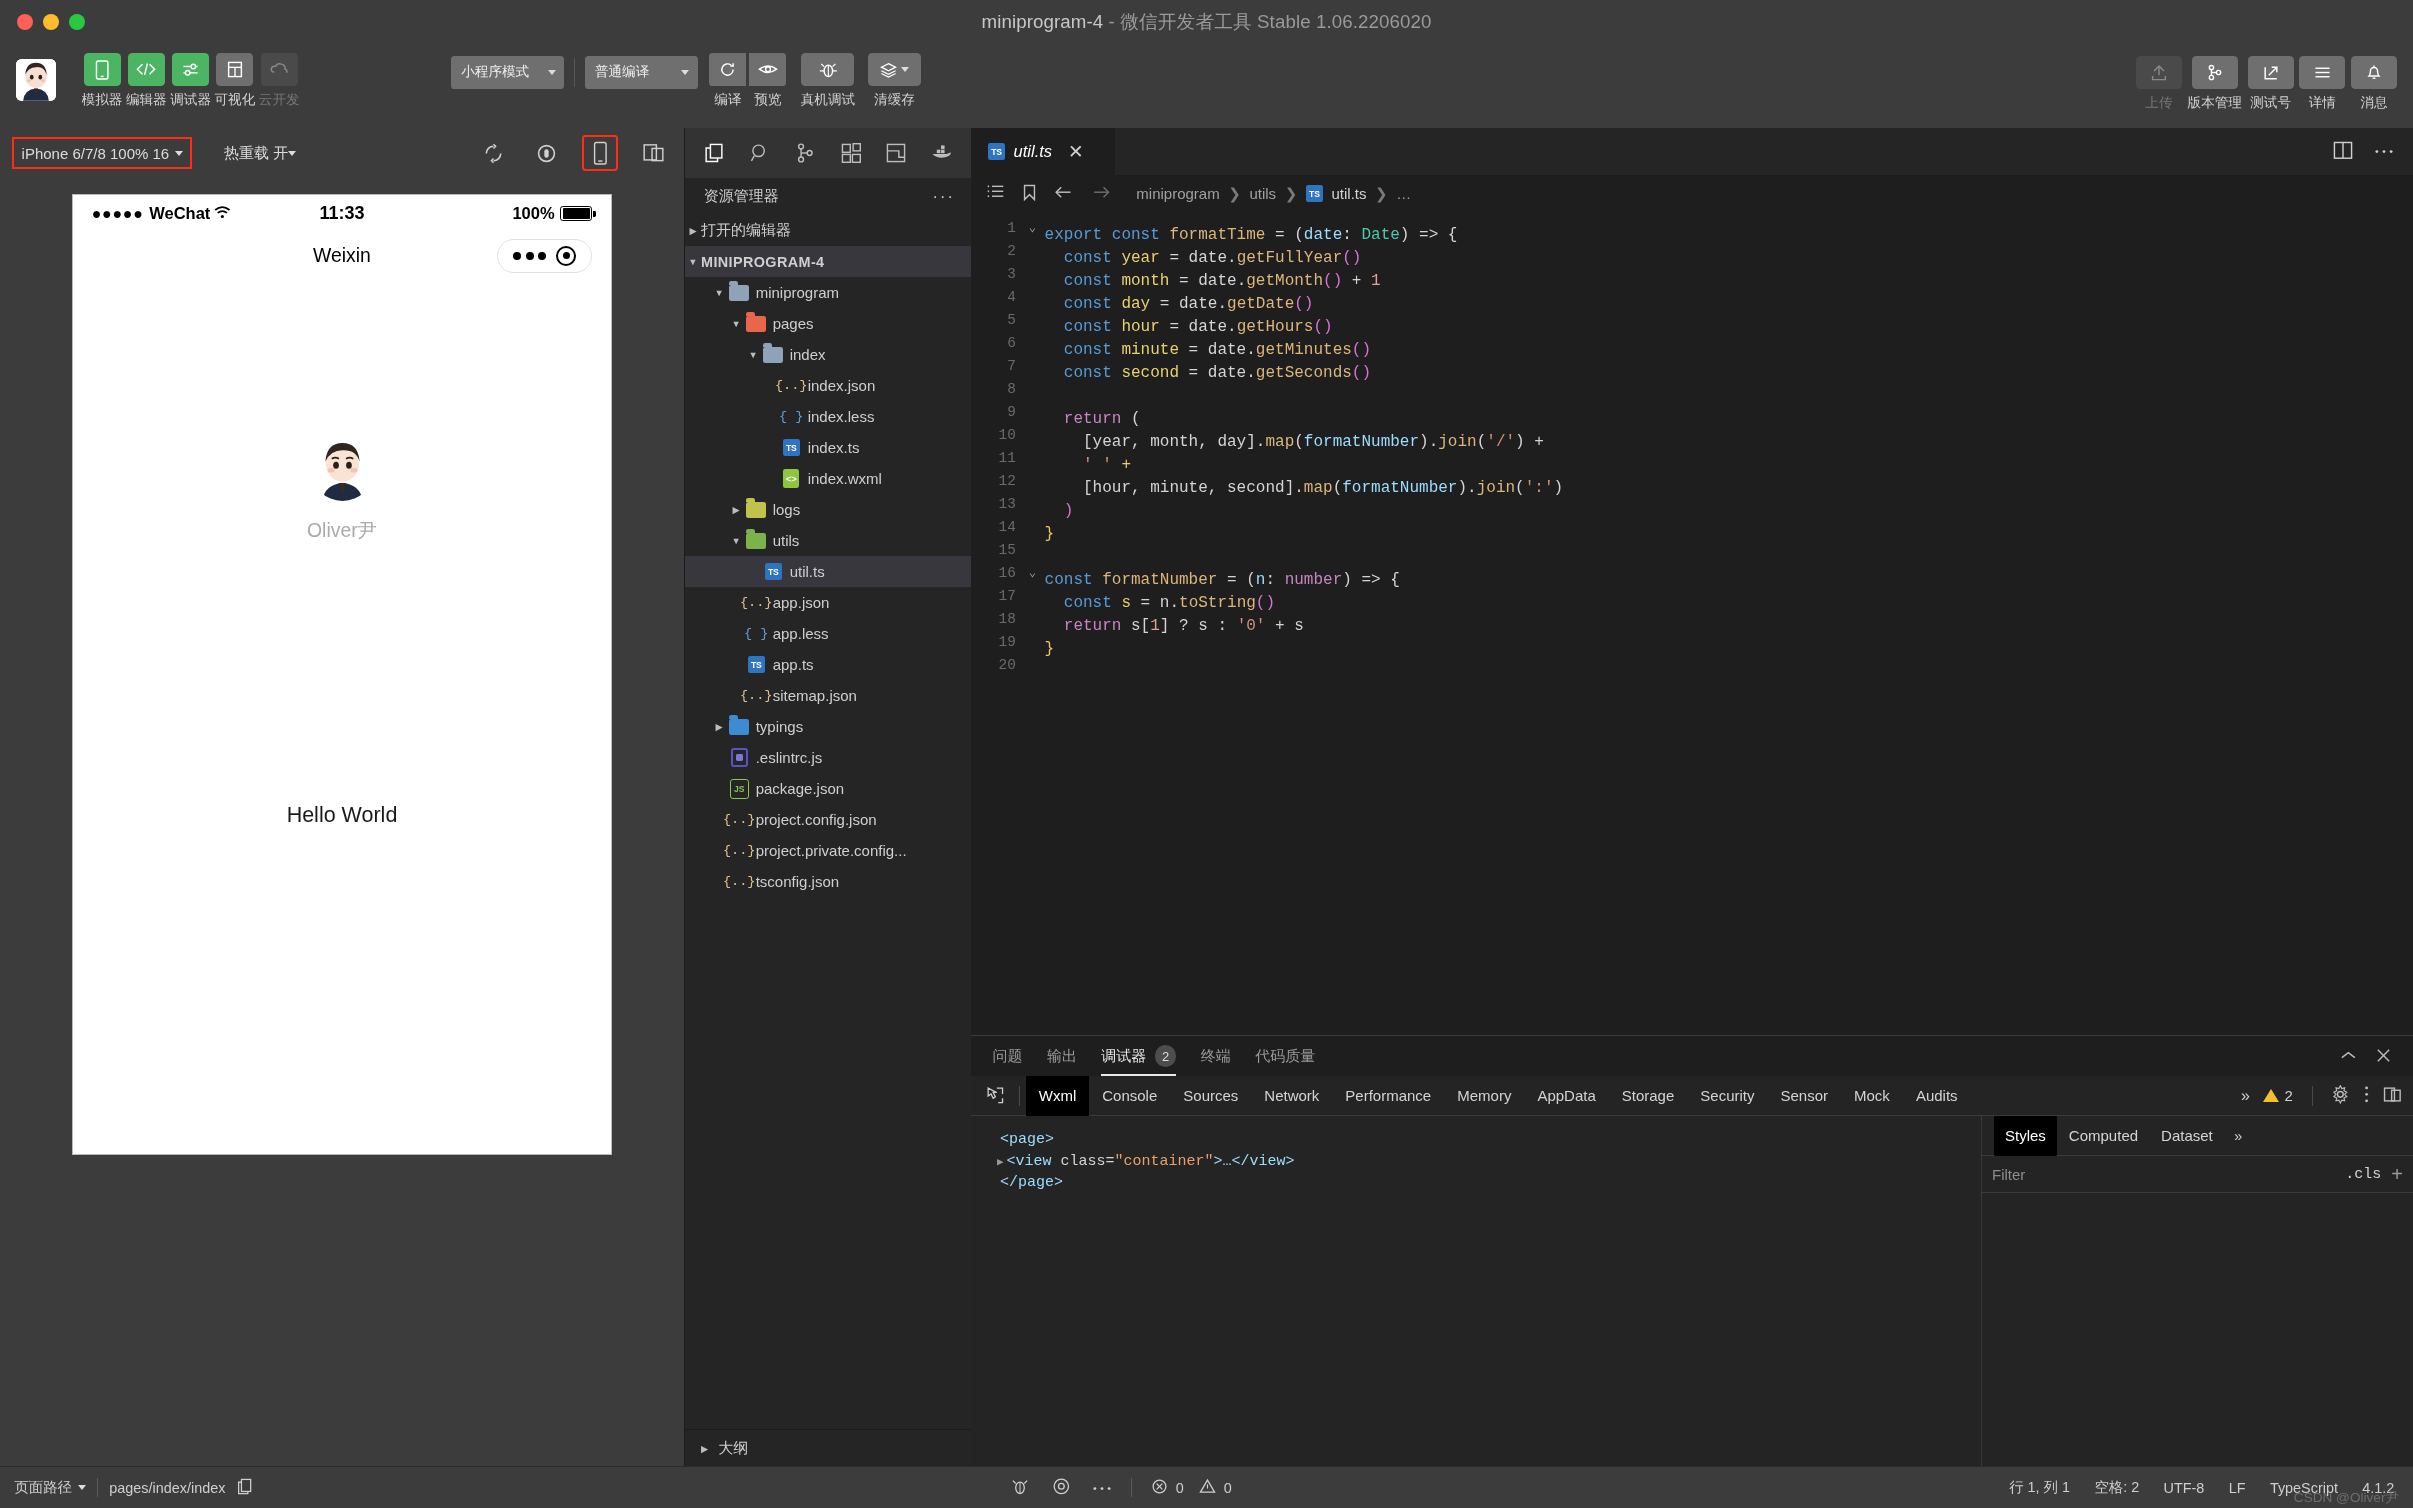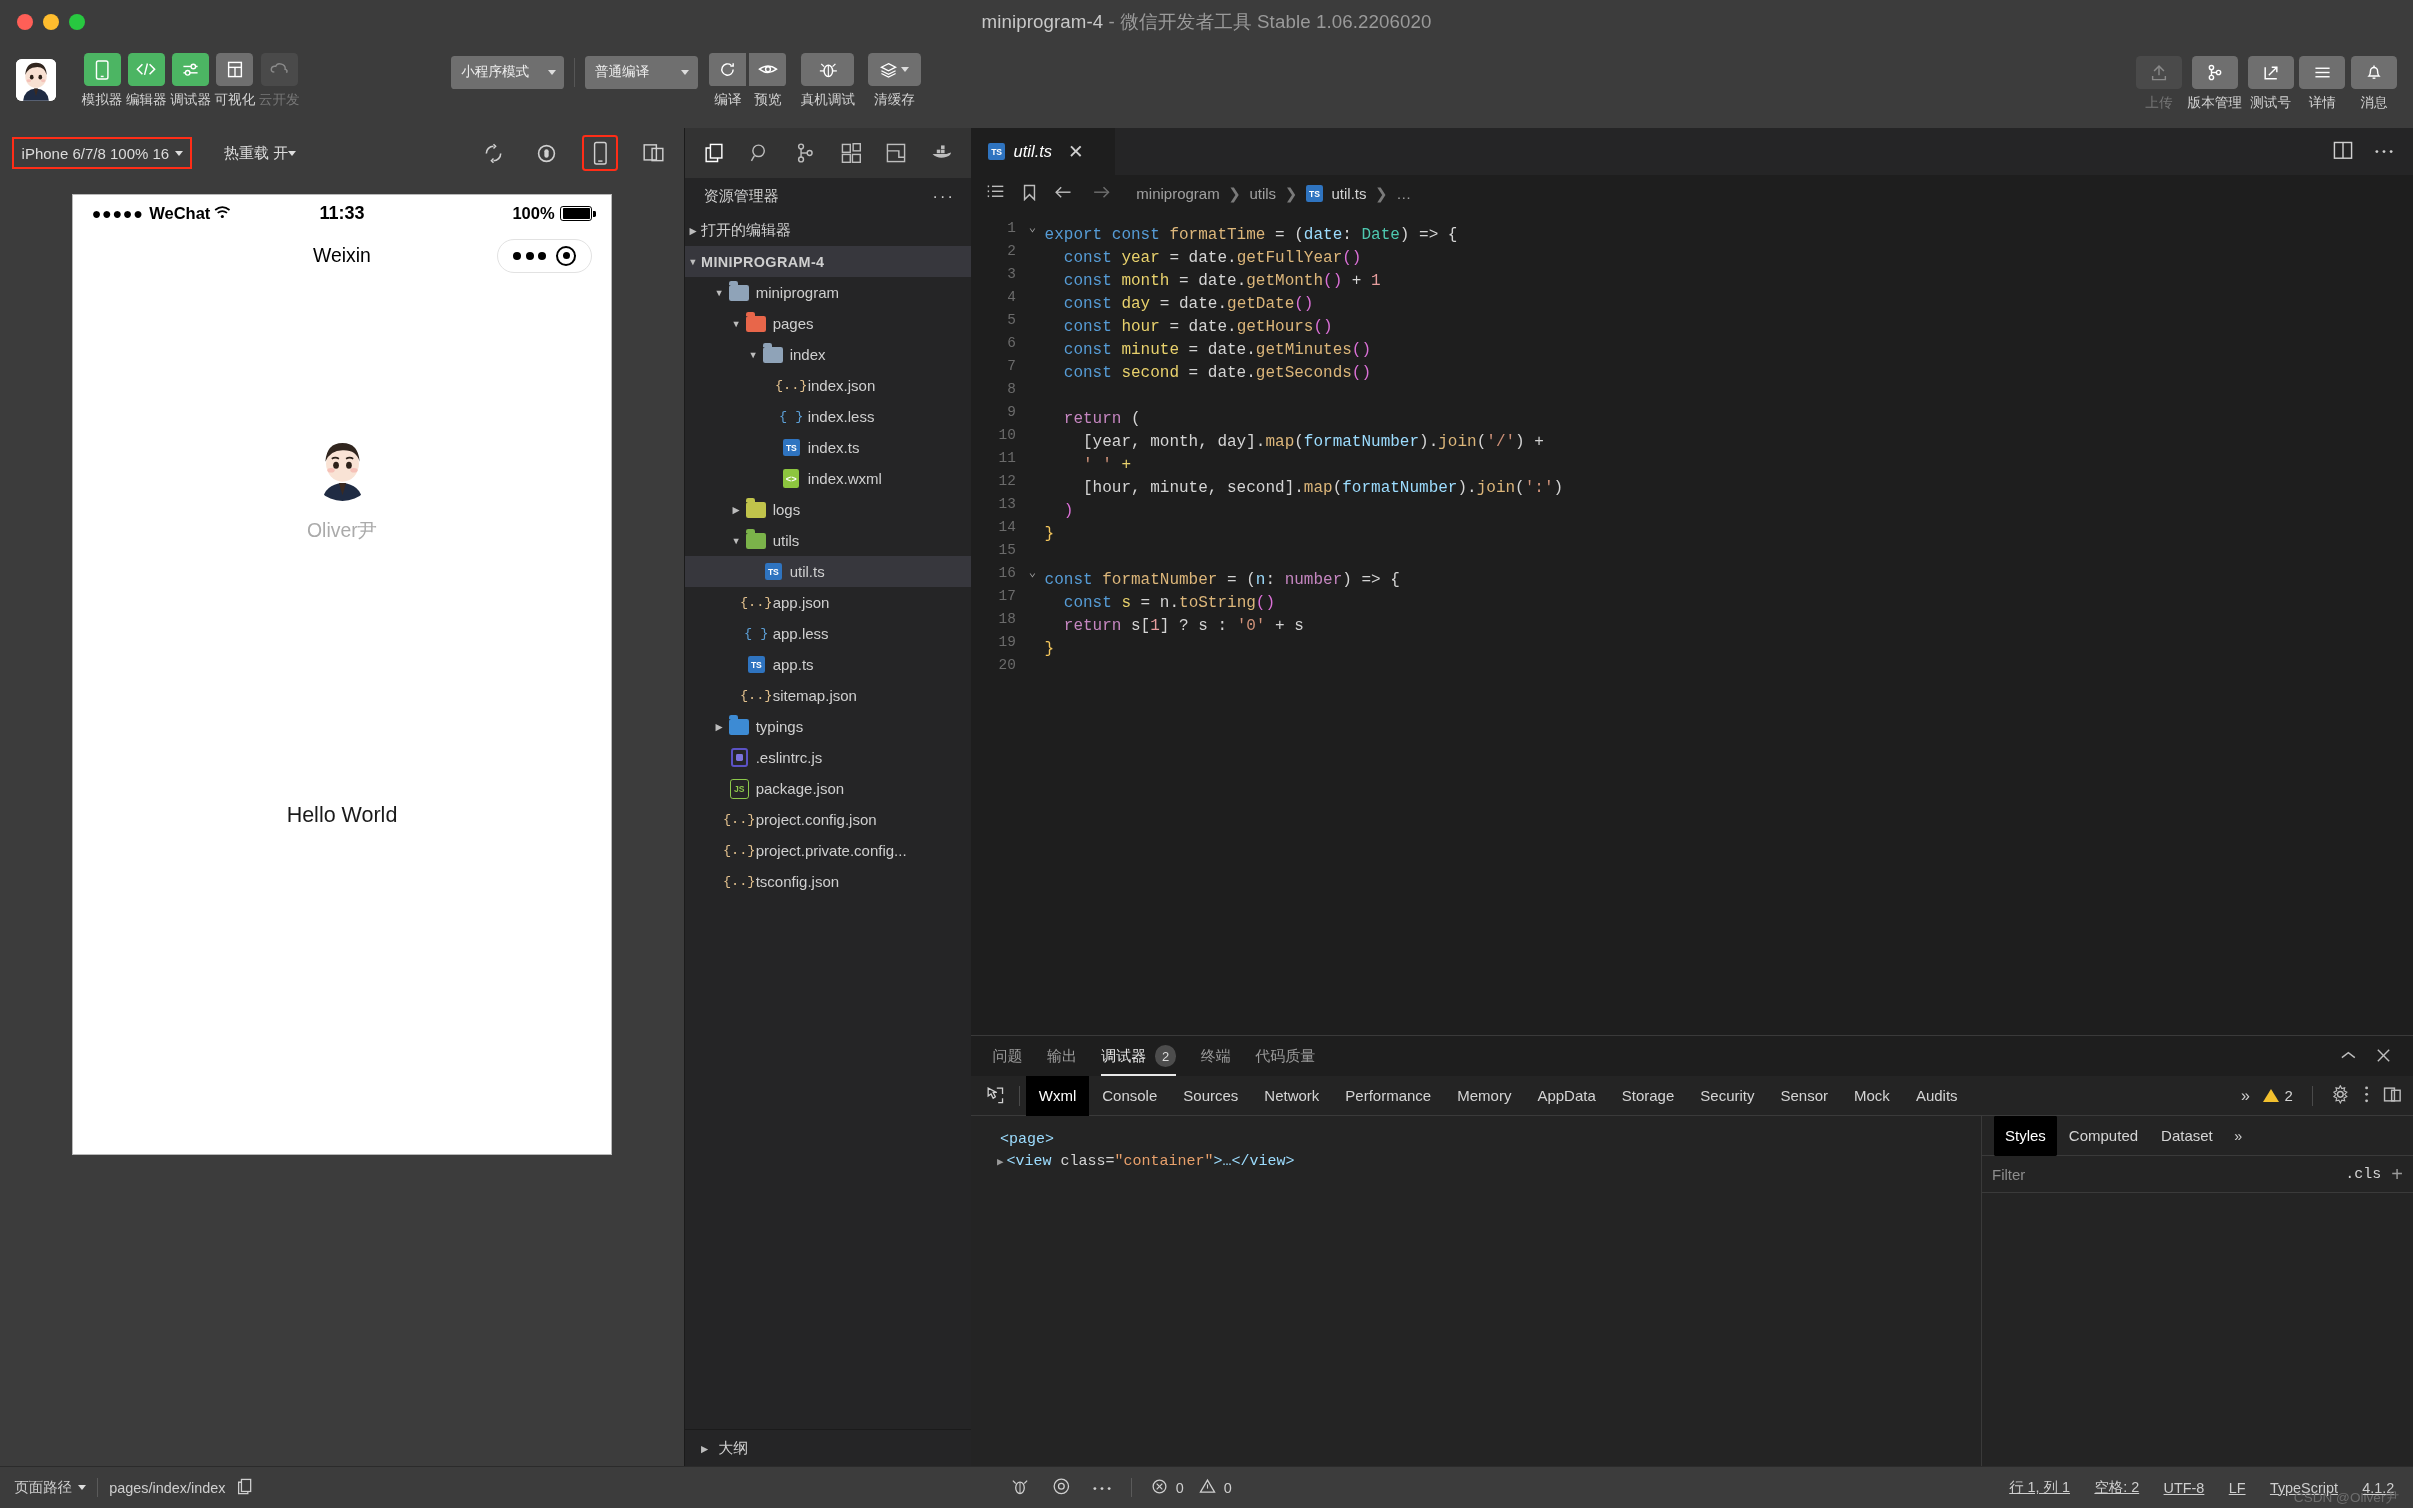--- a/index.html
+++ b/index.html
@@ -212,21 +212,21 @@
   .st-cls { font-family:"Liberation Mono",monospace; font-size:15px; color:#d4d4d4;}
   .st-plus { font-size:20px; color:#9a9a9a; }
 
   
   .statusbar { height:42px; flex:0 0 42px; background:#3c3c3c; display:flex; align-items:center; font-size:14.4px; color:#cfcfcf; position:relative; border-top:0.7px solid #2b2b2b;}
   .sb-left { display:flex; align-items:center; gap:11.5px; padding-left:14.4px; }
   .sb-sep { width:0.7px;height:18.7px;background:#5a5a5a; }
   .sb-mid-icons { display:flex; align-items:center; gap:21.5px; margin-left:auto; }
   .sb-mid-icons svg { stroke:#cfcfcf; fill:none; }
   .sb-counts { display:flex; align-items:center; gap:7.2px; padding:0 20px; }
-  .sb-right { display:flex; align-items:center; gap:24.4px; margin-left:auto; padding-right:18.7px;text-decoration:underline; }
+  .sb-right { display:flex; align-items:center; gap:24.4px; margin-left:auto; padding-right:18.7px; }
   .watermark { position:absolute; right:14px; bottom:1.4px; font-size:13.6px; color:#6d6d6d; }
 </style>
 </head>
 <body>
 
 <div id="app">
 
   <div class="titlebar">
     <div class="traffic">
       <div class="tl r"></div>
@@ -921,20 +921,21 @@
                     <rect x="12" y="6" width="12" height="15" stroke-width="2"></rect>
                   </svg>
               </span>
             </div>
           </div>
 
           <div class="dt-body">
             <div class="wxml-pane" id="wxml-pane">
                 <div class="wx-line"><span style="width:0px;display:inline-block"></span><span style="width:13px;display:inline-block"></span><span class="wx-tag">&lt;page&gt;</span></div>
                 <div class="wx-line"><span style="width:10px;display:inline-block"></span><span class="wx-arrow">▶</span><span class="wx-tag">&lt;view </span><span class="wx-attr">class=</span><span class="wx-val">"container"</span><span class="wx-tag">&gt;…&lt;/view&gt;</span></div>
+                <div class="wx-line"><span style="width:0px;display:inline-block"></span><span style="width:13px;display:inline-block"></span><span class="wx-tag">&lt;/page&gt;</span></div>
               </div>
             <div class="styles-pane">
               <div class="st-tabbar" id="st-tabs">
                 <span class="st-tab active">Styles</span>
                   <span class="st-tab">Computed</span>
                   <span class="st-tab">Dataset</span>
                   <span class="st-more">»</span>
               </div>
               <div class="st-filter">
                 <span class="fi">Filter</span>

